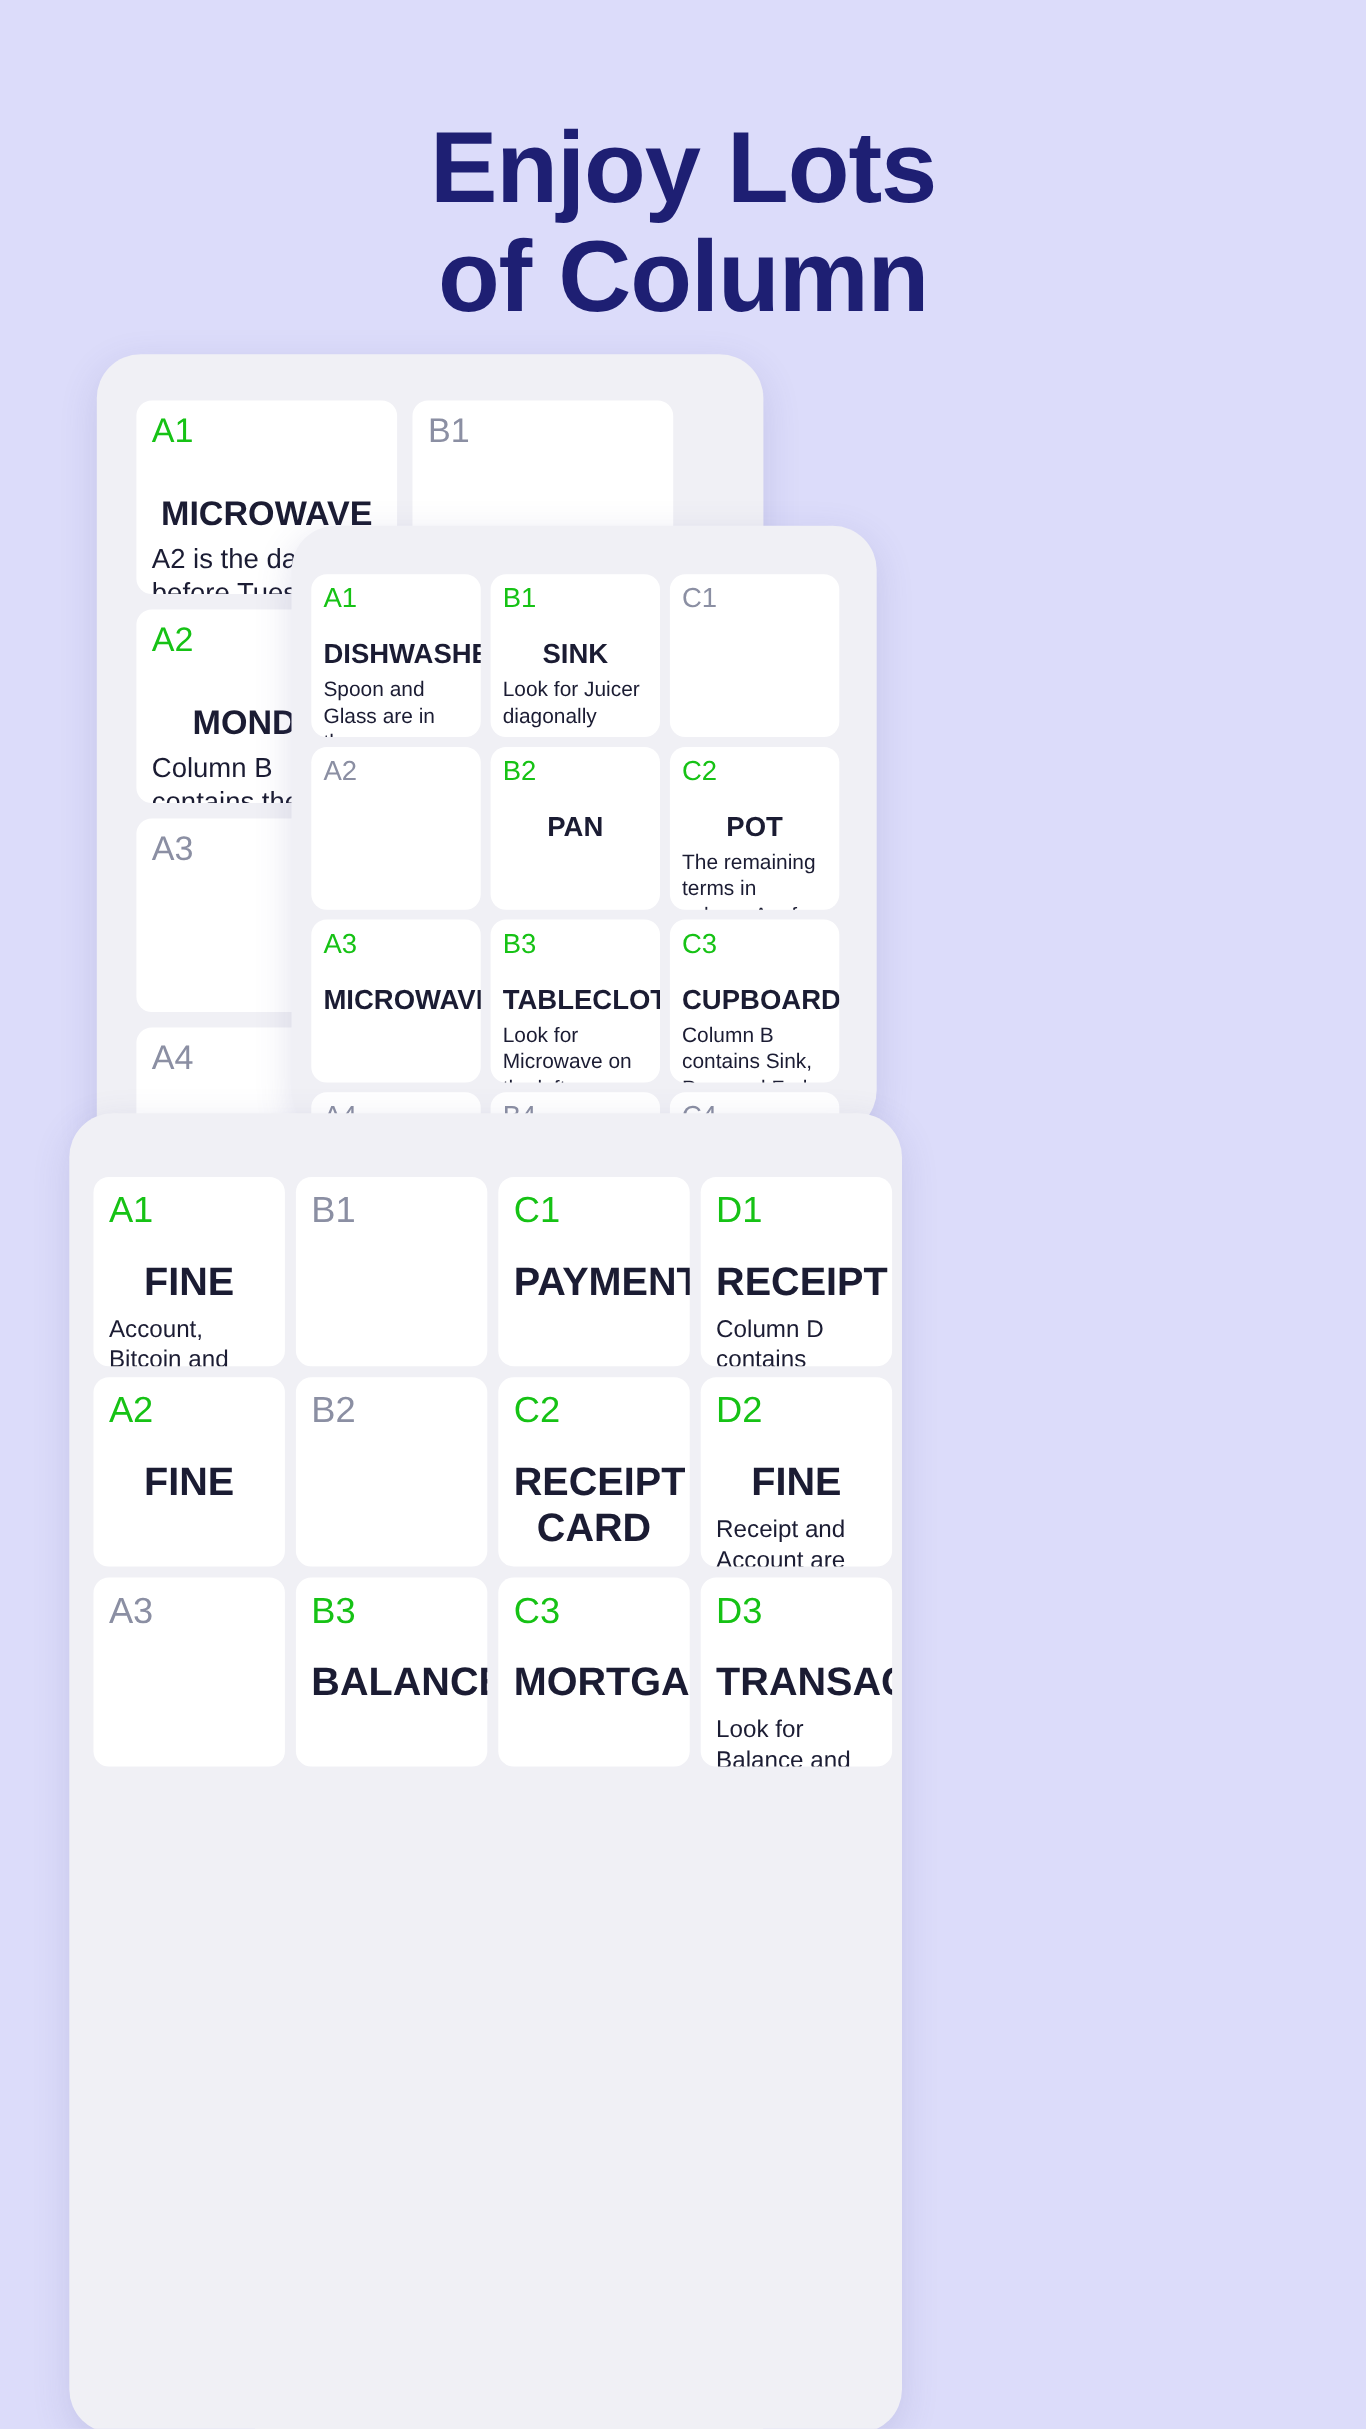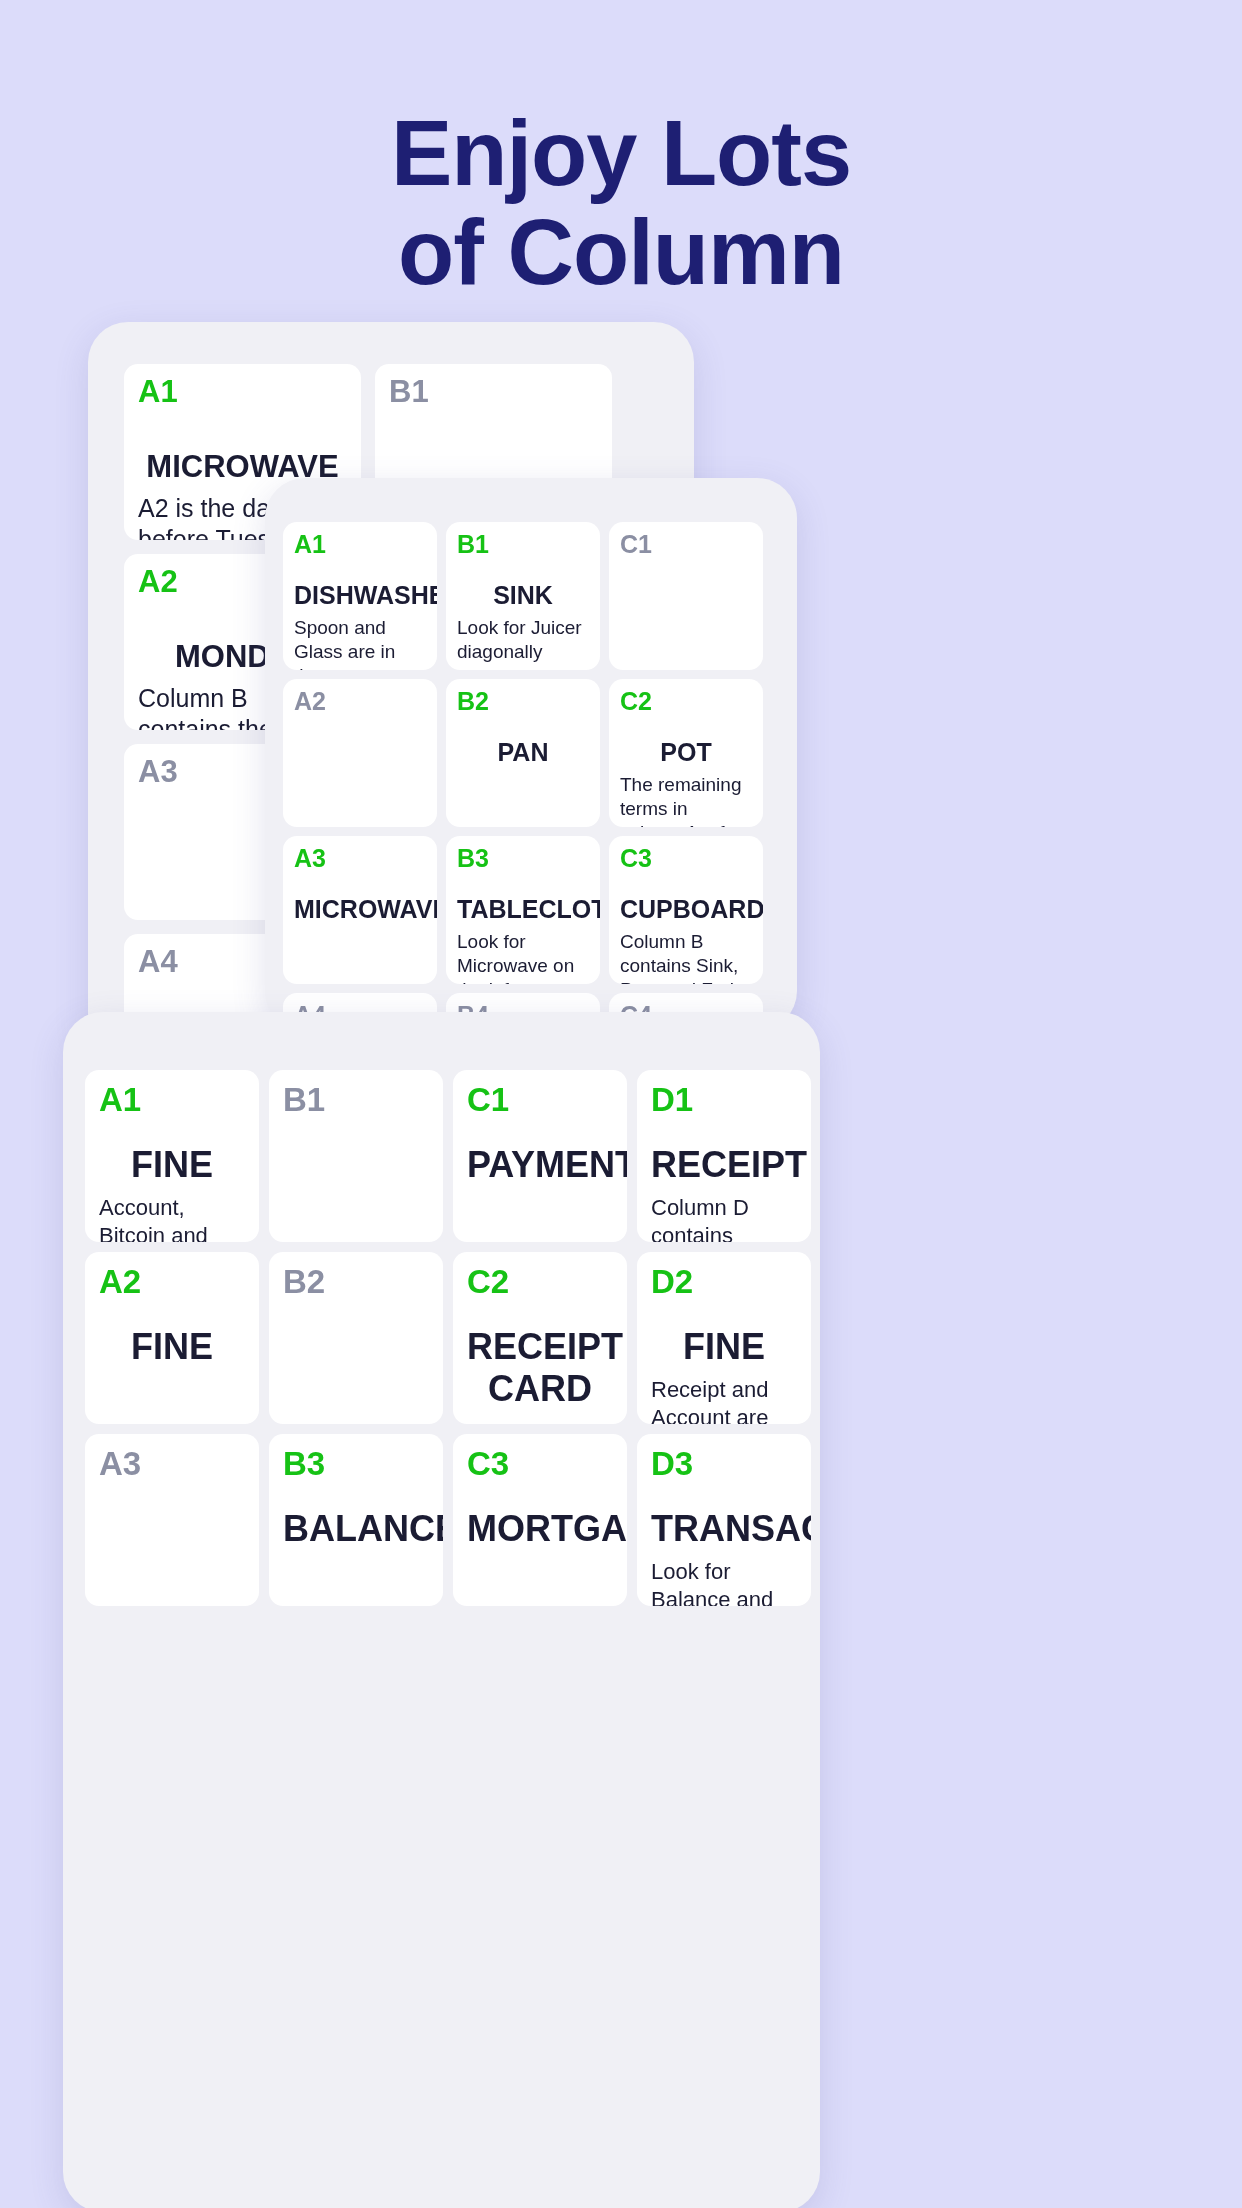--- a/index.html
+++ b/index.html
@@ -41,21 +41,21 @@
   .cell{
     background:#ffffff;
     border-radius:14px;
     position:relative;
     box-sizing:border-box;
     padding:12px 14px 12px 14px;
     display:block;
     overflow:hidden;
   }
   .cell .ref{
-    font-weight:bold;
+    font-weight:normal;
     font-size:30px;
     line-height:1;
     display:block;
     color:#8b8fa3;
   }
   .cell.solved .ref{color:#16c215;}
   .cell .word{
     display:block;
     text-align:center;
     font-weight:bold;

